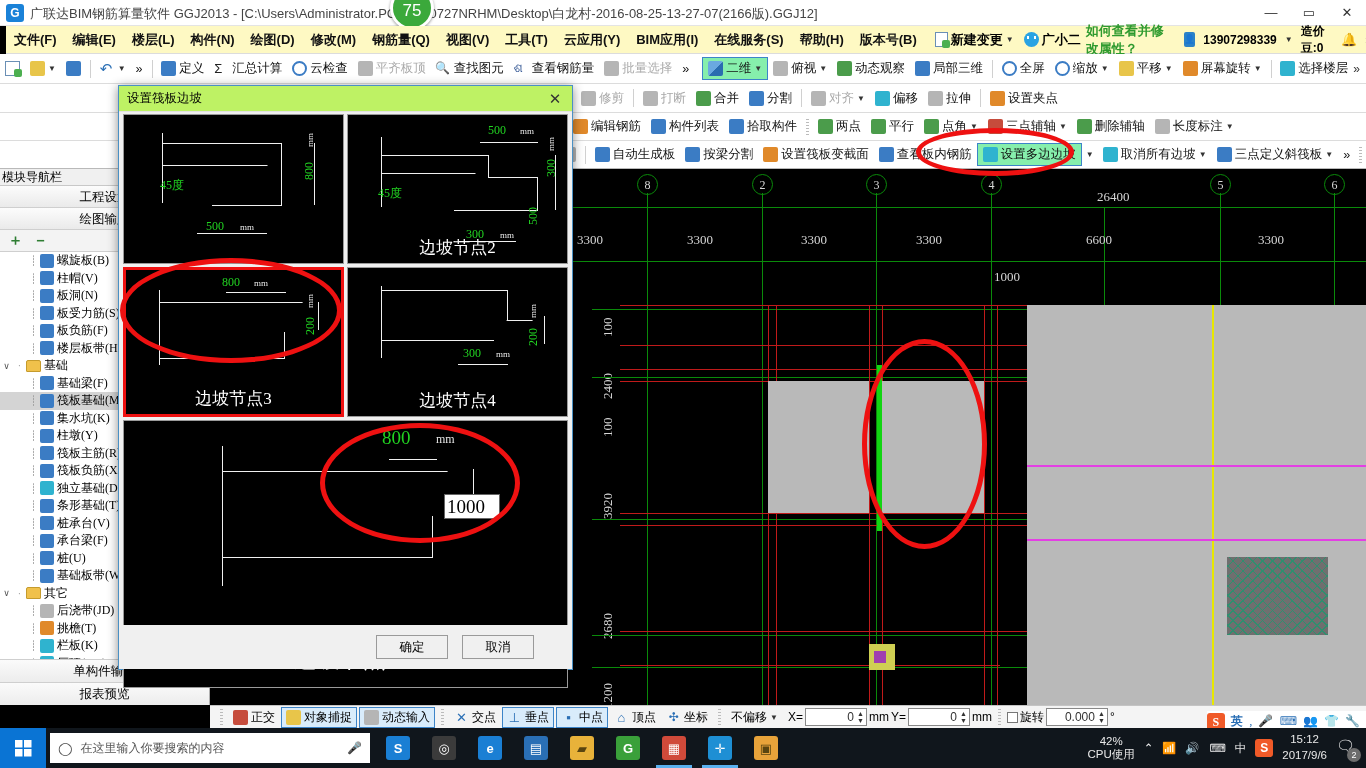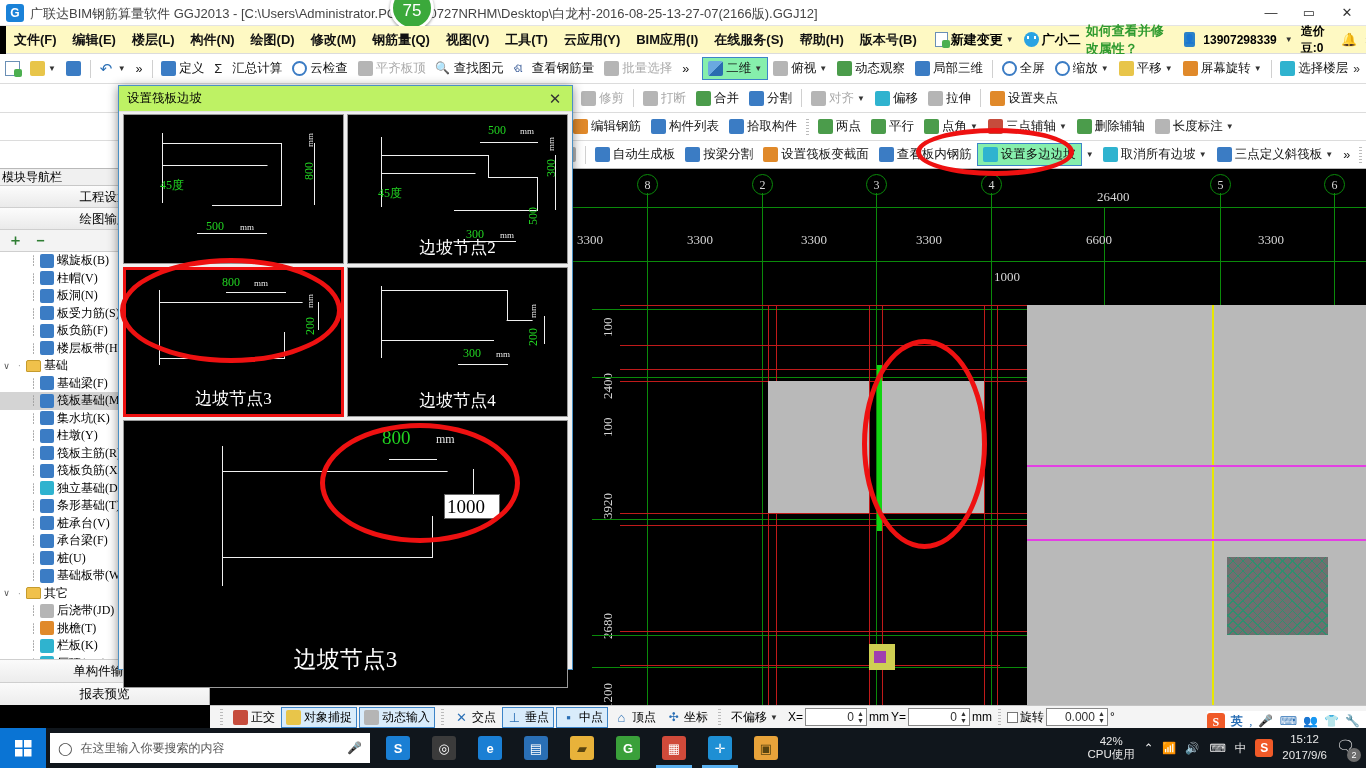--- a/index.html
+++ b/index.html
@@ -849,20 +849,24 @@
         <div class="cad-txt" style="left:258px; top:6px; font-size:19px;">800</div>
         <div class="cad-txt white" style="left:312px; top:11px; font-size:12px;">mm</div>
         <div class="cad-ln" style="left:265px; top:38px; width:48px; height:1px;"></div>
         <div class="cad-ln" style="left:349px; top:48px; width:1px; height:50px;"></div>
         <div class="valbox" style="left:320px; top:73px; width:56px; height:25px;">1000</div>
         <div class="preview-label">边坡节点3</div>
         <div class="ell" style="left:196px; top:2px; width:200px; height:120px;"></div>
       </div>
     </div>
 
+    <div class="dlg-foot">
+      <div class="dlg-btn">确定</div>
+      <div class="dlg-btn">取消</div>
+    </div>
   </div>
 
   <div class="ell" style="left:120px; top:258px; width:222px; height:105px;"></div>
   <div class="ell" style="left:916px; top:128px; width:158px; height:48px;"></div>
 
   <div class="snapbar">
     <div class="dotsep"></div>
     <div class="snap">
         <span class="ic ic-red"></span>
         <span>正交</span>

